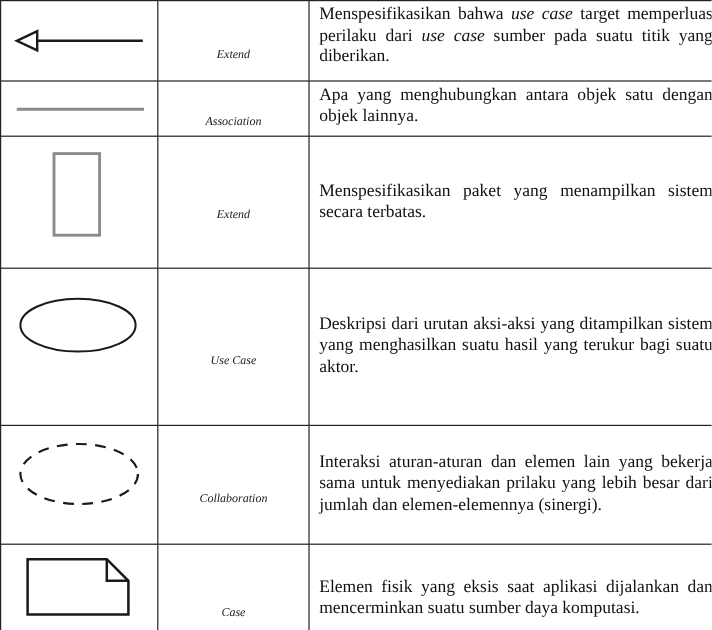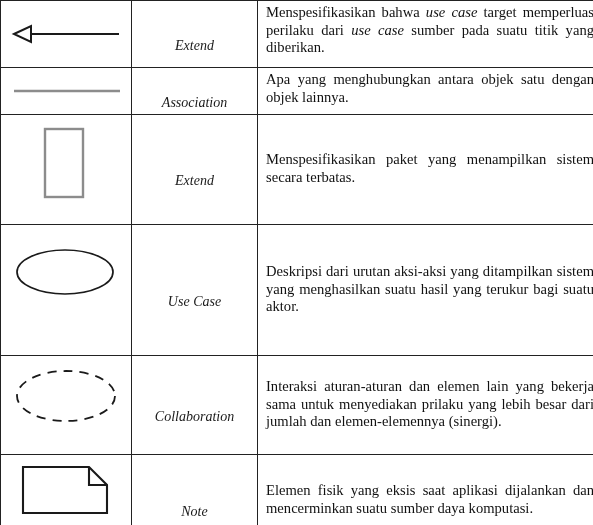--- a/index.html
+++ b/index.html
@@ -47,21 +47,21 @@
     display: flex;
     align-items: center;
     justify-content: center;
   }
   .sym-wrap.left-pad { justify-content: flex-start; padding-left: 8px; }
 
   
   .term {
     font-family: "Liberation Serif", "DejaVu Serif", serif;
     font-style: italic;
-    font-size: 14px;
+    font-size: 10px;
     text-align: center;
     line-height: 1.25;
     padding: 2px 4px;
     white-space: nowrap;
     margin-top: 24px;
   }
 
   
   .desc {
     font-family: "Liberation Serif", "DejaVu Serif", serif;
@@ -209,21 +209,21 @@
       <tr class="r-note">
         <td class="sym-td">
           <div class="sym-wrap pad-sym-note">
             <svg width="100" height="56" viewBox="0 0 100 56">
               <path d="M6,4 L72,4 L90,22 L90,50 L6,50 Z" fill="#ffffff" stroke="#1a1a1a" stroke-width="2.1" stroke-linejoin="miter"></path>
               <path d="M72,4 L72,22 L90,22" fill="none" stroke="#1a1a1a" stroke-width="2.1" stroke-linejoin="miter"></path>
             </svg>
           </div>
         </td>
         <td>
-          <div class="term">Note</div>
+          <div class="term">Case</div>
         </td>
         <td class="desc-cell">
           <div class="desc">Elemen fisik yang eksis saat aplikasi dijalankan dan mencerminkan suatu sumber daya komputasi.</div>
         </td>
       </tr>
 
     </tbody>
   </table>
 
 </div>

